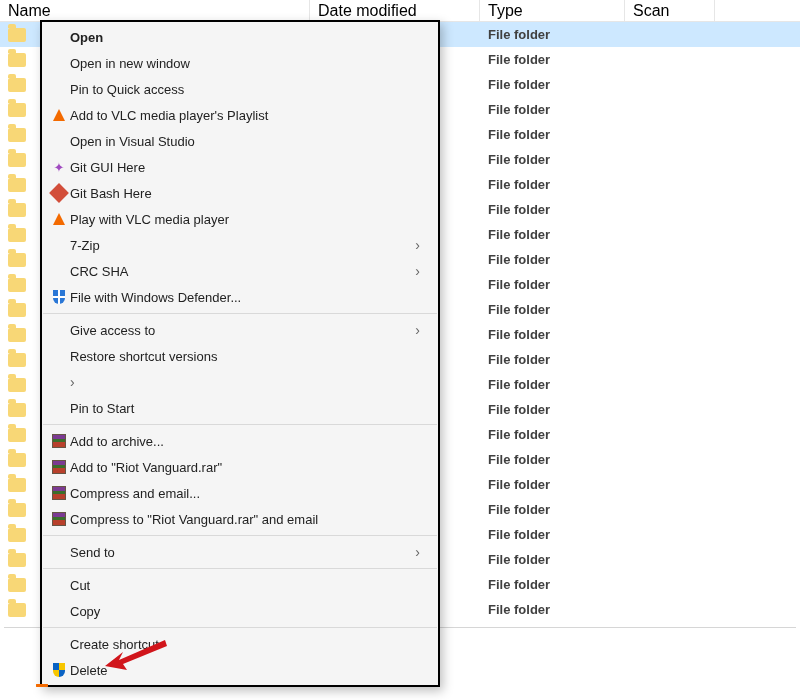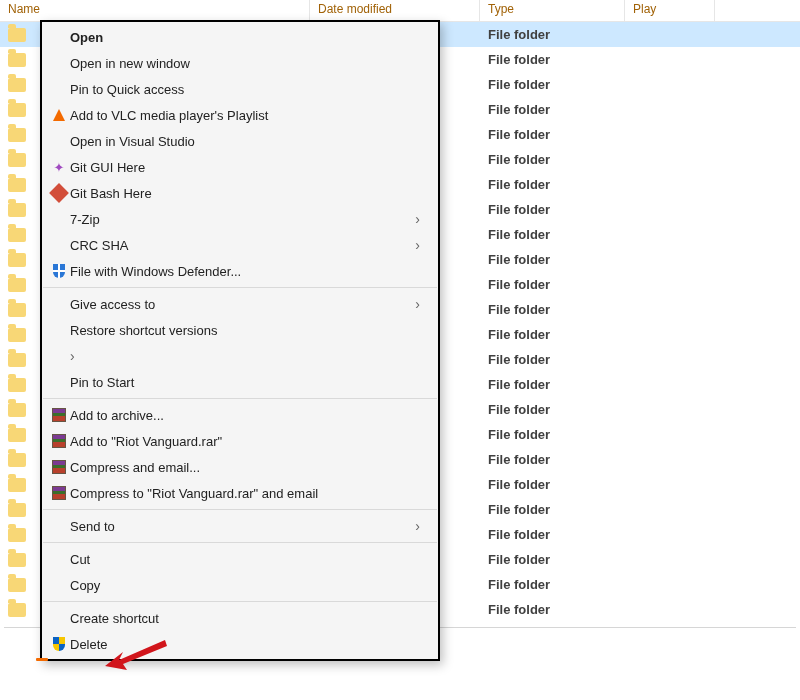--- a/index.html
+++ b/index.html
@@ -15,22 +15,22 @@
   .window {
     position: relative;
     background: #fff;
     width: 800px;
     height: 700px;
   }
   
   .col-header {
     display: flex;
     height: 22px;
-    font-size: 12px;
-    color: #a16207;
+    font-size: 16px;
+    color: #000000;
     border-bottom: 1px solid #e6e6e6;
   }
   .col-header > div {
     padding: 2px 8px;
     border-right: 1px solid #e6e6e6;
   }
   .col-name { width: 310px; }
   .col-date { width: 170px; }
   .col-type { width: 145px; }
   .col-size { width: 90px; }
@@ -169,21 +169,21 @@
 </style>
 </head>
 <body>
 
 <div class="window">
 
   <div class="col-header">
     <div class="col-name">Name</div>
     <div class="col-date">Date modified</div>
     <div class="col-type">Type</div>
-    <div class="col-size">Play</div>
+    <div class="col-size">Scan</div>
   </div>
 
   <div class="file-list" id="file-list">
       <div class="file-row selected">
         <div class="cell-name">
           <span class="folder-icon"></span>
         </div>
         <div class="cell-date"></div>
         <div class="cell-type">File folder</div>
         <div class="cell-size"></div>
@@ -403,20 +403,26 @@
       <span class="mi-icon">
           <span class="ico-git gui">✦</span>
         </span>
       <span class="mi-label">Git GUI Here</span>
     </div>
     <div class="mi">
       <span class="mi-icon">
           <span class="ico-git"></span>
         </span>
       <span class="mi-label">Git Bash Here</span>
+    </div>
+    <div class="mi">
+      <span class="mi-icon">
+          <span class="ico-vlc"></span>
+        </span>
+      <span class="mi-label">Play with VLC media player</span>
     </div>
     <div class="mi">
       <span class="mi-icon"></span>
       <span class="mi-label">7-Zip</span>
       <span class="mi-arrow">›</span>
     </div>
     <div class="mi">
       <span class="mi-icon"></span>
       <span class="mi-label">CRC SHA</span>
       <span class="mi-arrow">›</span>

